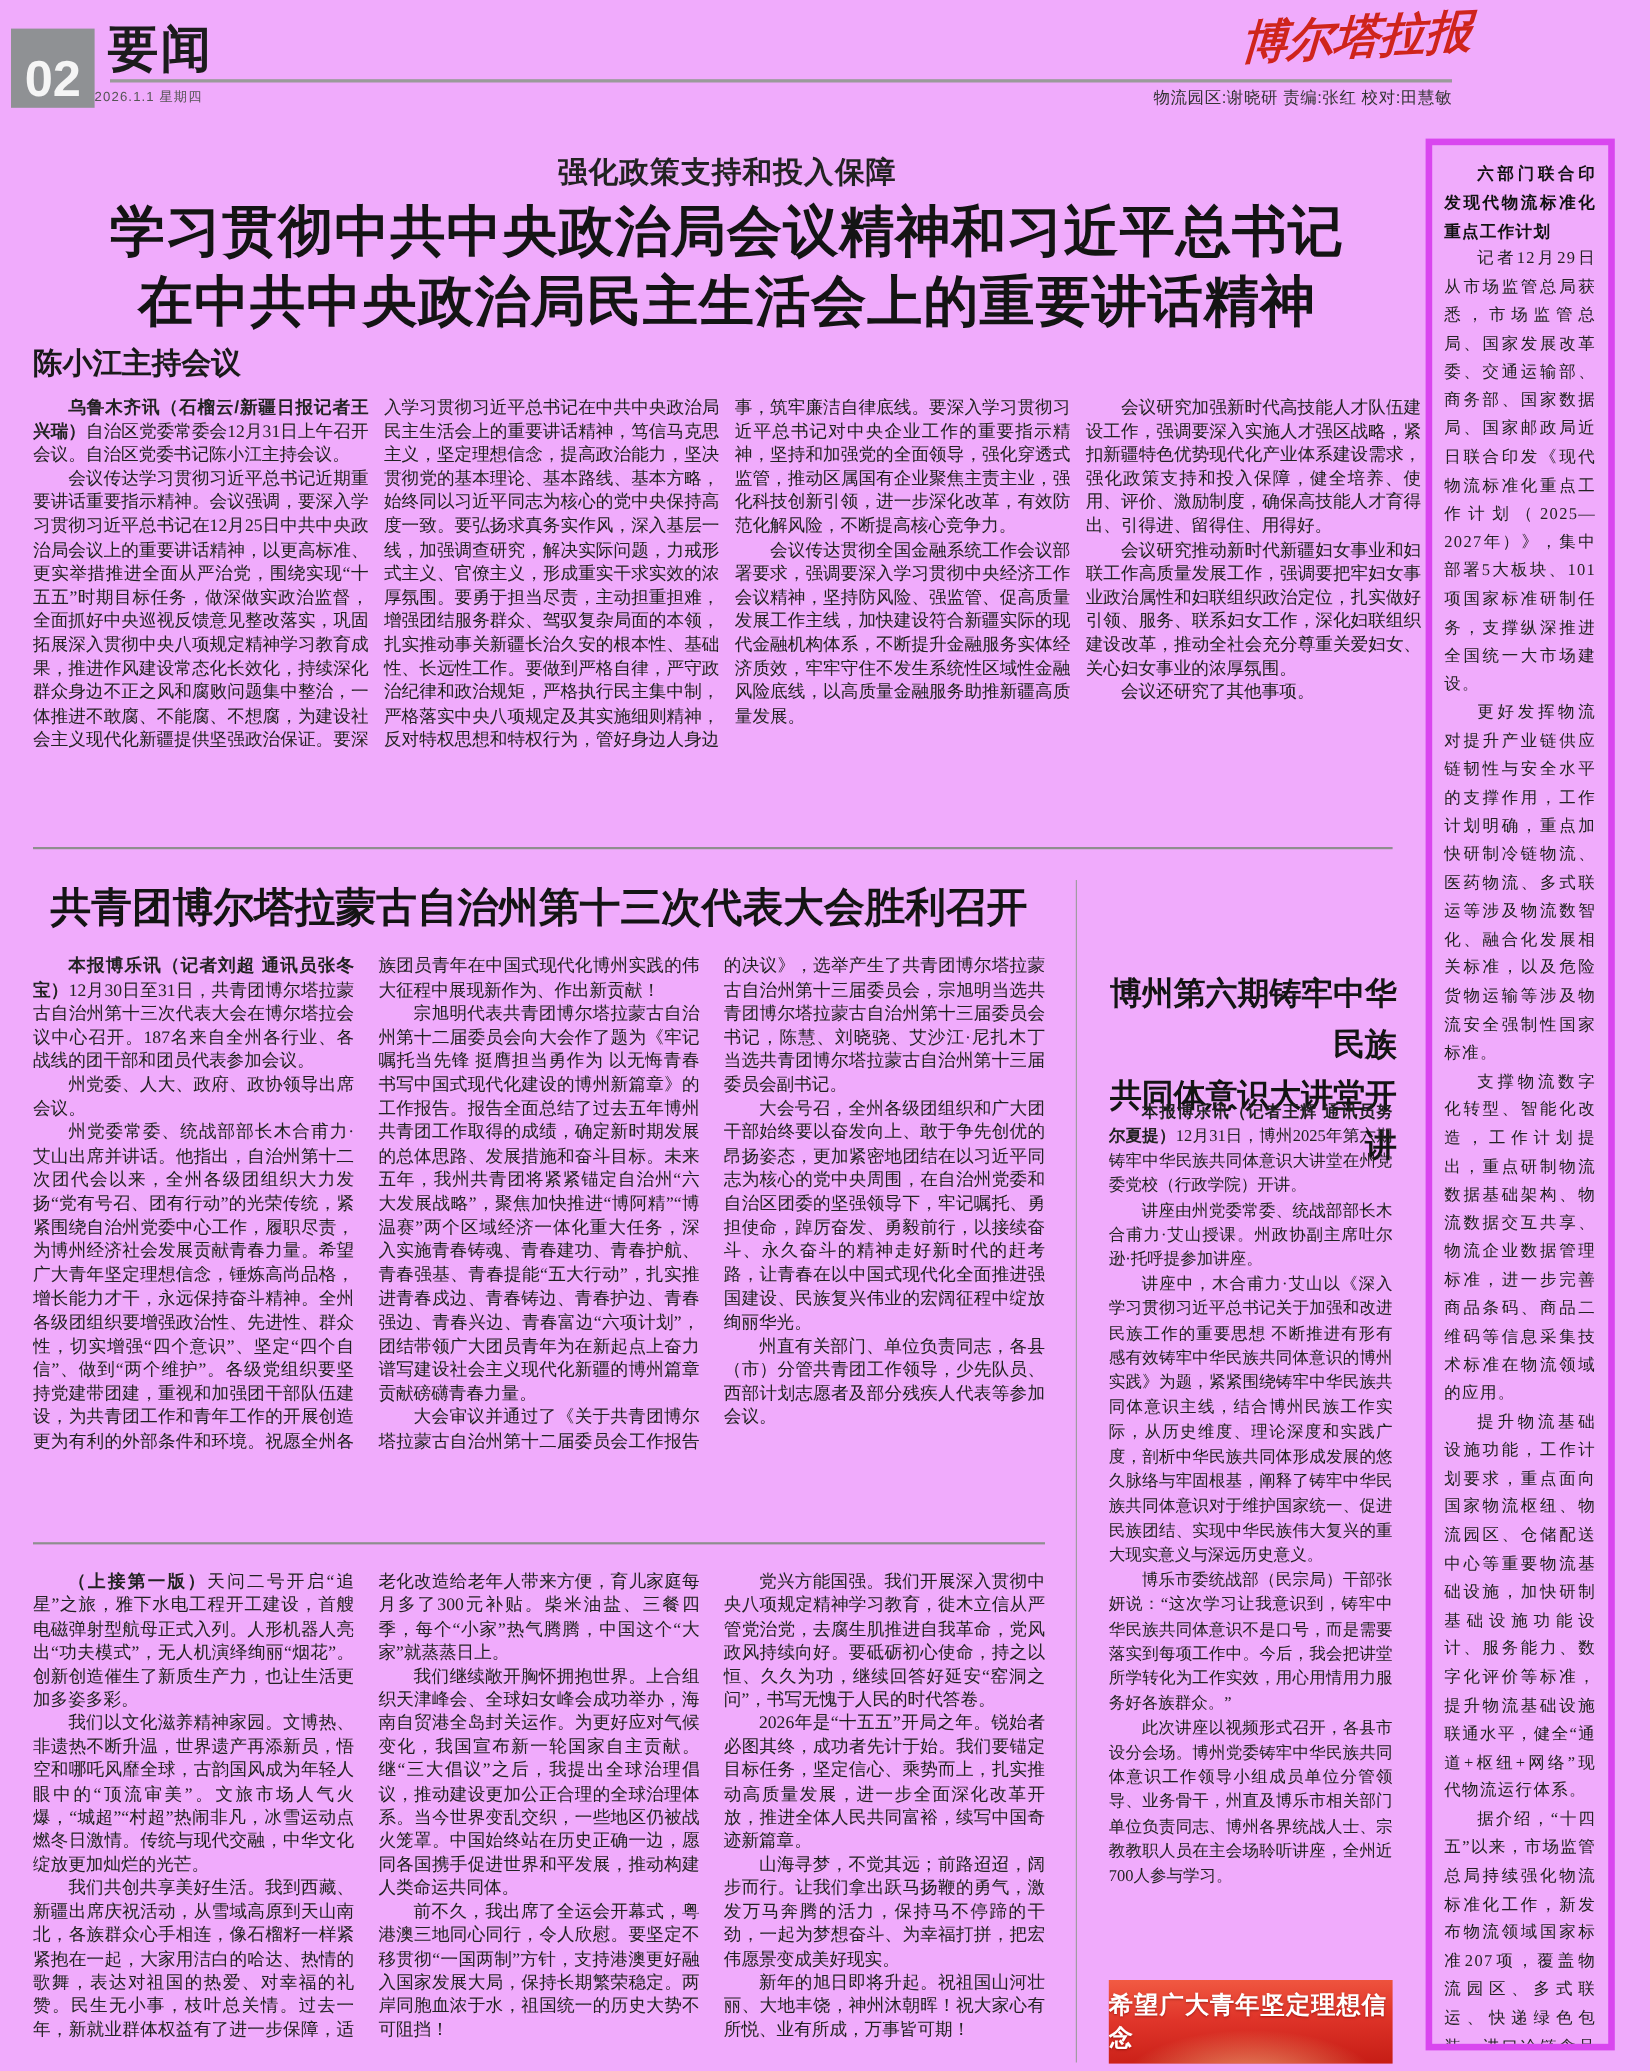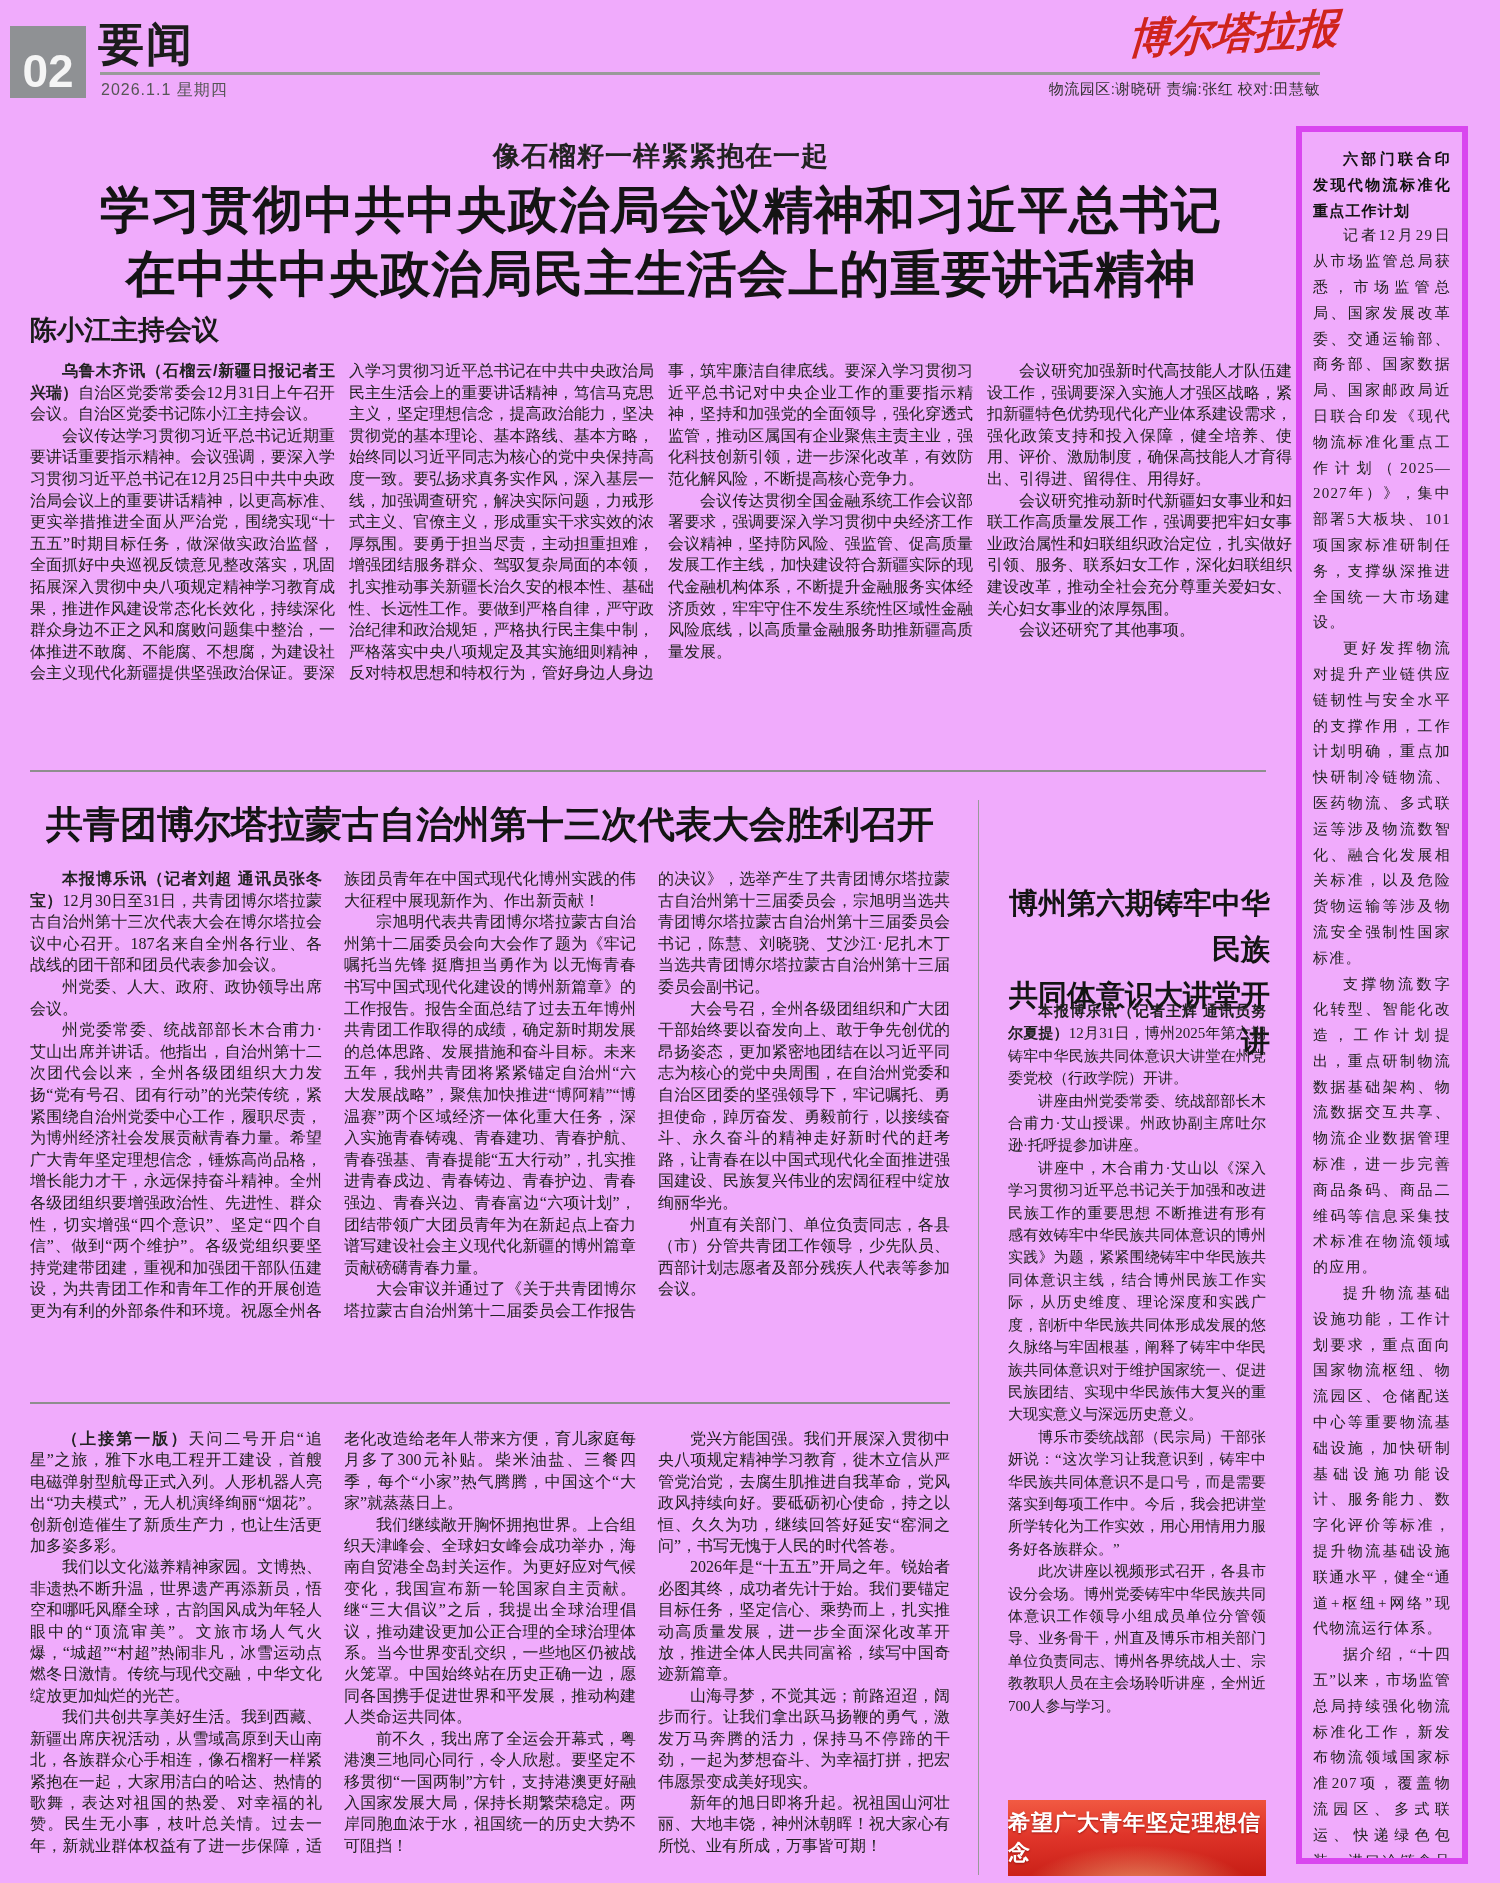--- a/index.html
+++ b/index.html
@@ -5,22 +5,22 @@
   html,body{margin:0;padding:0;background:#e9e9e9;}
   .page{position:relative;width:1500px;height:1883px;background:#f0abfc;margin:0 auto;
         font-family:"Liberation Serif", serif;color:#222;overflow:hidden;text-decoration:underline;}
   
   .pagenum-box{position:absolute;left:10px;top:26px;width:76px;height:72px;background:#8f9194;
         color:#f5f5f5;font-family:"Liberation Sans", sans-serif;font-size:46px;font-weight:bold;
         display:flex;align-items:flex-end;justify-content:center;line-height:1;padding-bottom:4px;box-sizing:border-box;}
   .section-title{position:absolute;left:98px;top:14px;font-family:"DejaVu Sans", sans-serif;
         font-size:46px;font-weight:900;color:#1c1c1c;letter-spacing:2px;}
   .header-rule{position:absolute;left:100px;top:72px;width:1220px;height:3px;background:#9a9a9a;}
-  .header-date{position:absolute;left:101px;top:80px;font-family:"Liberation Sans", sans-serif;
-        font-size:16px;color:#555;letter-spacing:1px;}
+  .header-date{position:absolute;left:86px;top:80px;font-family:"Liberation Sans", sans-serif;
+        font-size:12px;color:#555;letter-spacing:1px;}
   .masthead{position:absolute;left:1128px;top:6px;width:200px;height:66px;color:#cf241c;
         font-family:"DejaVu Serif", serif;font-style:italic;font-weight:bold;font-size:42px;
         transform:rotate(-3deg) skewX(-6deg);white-space:nowrap;}
   .staff{position:absolute;right:180px;top:80px;font-family:"Liberation Sans", sans-serif;
         font-size:15px;color:#333;letter-spacing:.5px;}
   
   .para{margin:0;text-indent:2em;text-align:justify;}
   .lead-bold{font-family:"Liberation Sans", sans-serif;font-weight:bold;}
   
   .lead-kicker{position:absolute;left:30px;top:138px;width:1262px;text-align:center;
@@ -69,21 +69,21 @@
 
   <div class="pagenum-box">
     <span>02</span>
   </div>
   <div class="section-title">要闻</div>
   <div class="header-rule"></div>
   <div class="header-date">2026.1.1  星期四</div>
   <div class="masthead">博尔塔拉报</div>
   <div class="staff">物流园区:谢晓研  责编:张红  校对:田慧敏</div>
 
-  <div class="lead-kicker">像石榴籽一样紧紧抱在一起</div>
+  <div class="lead-kicker">强化政策支持和投入保障</div>
   <div class="lead-headline">
     <div>学习贯彻中共中央政治局会议精神和习近平总书记</div>
     <div>在中共中央政治局民主生活会上的重要讲话精神</div>
   </div>
   <div class="lead-subhead">陈小江主持会议</div>
   <div class="lead-body">
     <p class="para"><strong class="lead-bold">乌鲁木齐讯（石榴云/新疆日报记者王兴瑞）</strong><span>自治区党委常委会12月31日上午召开会议。自治区党委书记陈小江主持会议。</span></p>
     <span><p class="para">会议传达学习贯彻习近平总书记近期重要讲话重要指示精神。会议强调，要深入学习贯彻习近平总书记在12月25日中共中央政治局会议上的重要讲话精神，以更高标准、更实举措推进全面从严治党，围绕实现“十五五”时期目标任务，做深做实政治监督，全面抓好中央巡视反馈意见整改落实，巩固拓展深入贯彻中央八项规定精神学习教育成果，推进作风建设常态化长效化，持续深化群众身边不正之风和腐败问题集中整治，一体推进不敢腐、不能腐、不想腐，为建设社会主义现代化新疆提供坚强政治保证。要深入学习贯彻习近平总书记在中共中央政治局民主生活会上的重要讲话精神，笃信马克思主义，坚定理想信念，提高政治能力，坚决贯彻党的基本理论、基本路线、基本方略，始终同以习近平同志为核心的党中央保持高度一致。要弘扬求真务实作风，深入基层一线，加强调查研究，解决实际问题，力戒形式主义、官僚主义，形成重实干求实效的浓厚氛围。要勇于担当尽责，主动担重担难，增强团结服务群众、驾驭复杂局面的本领，扎实推动事关新疆长治久安的根本性、基础性、长远性工作。要做到严格自律，严守政治纪律和政治规矩，严格执行民主集中制，严格落实中央八项规定及其实施细则精神，反对特权思想和特权行为，管好身边人身边事，筑牢廉洁自律底线。要深入学习贯彻习近平总书记对中央企业工作的重要指示精神，坚持和加强党的全面领导，强化穿透式监管，推动区属国有企业聚焦主责主业，强化科技创新引领，进一步深化改革，有效防范化解风险，不断提高核心竞争力。</p><p class="para">会议传达贯彻全国金融系统工作会议部署要求，强调要深入学习贯彻中央经济工作会议精神，坚持防风险、强监管、促高质量发展工作主线，加快建设符合新疆实际的现代金融机构体系，不断提升金融服务实体经济质效，牢牢守住不发生系统性区域性金融风险底线，以高质量金融服务助推新疆高质量发展。</p><p class="para">会议研究加强新时代高技能人才队伍建设工作，强调要深入实施人才强区战略，紧扣新疆特色优势现代化产业体系建设需求，强化政策支持和投入保障，健全培养、使用、评价、激励制度，确保高技能人才育得出、引得进、留得住、用得好。</p><p class="para">会议研究推动新时代新疆妇女事业和妇联工作高质量发展工作，强调要把牢妇女事业政治属性和妇联组织政治定位，扎实做好引领、服务、联系妇女工作，深化妇联组织建设改革，推动全社会充分尊重关爱妇女、关心妇女事业的浓厚氛围。</p><p class="para">会议还研究了其他事项。</p></span>
   </div>
 

